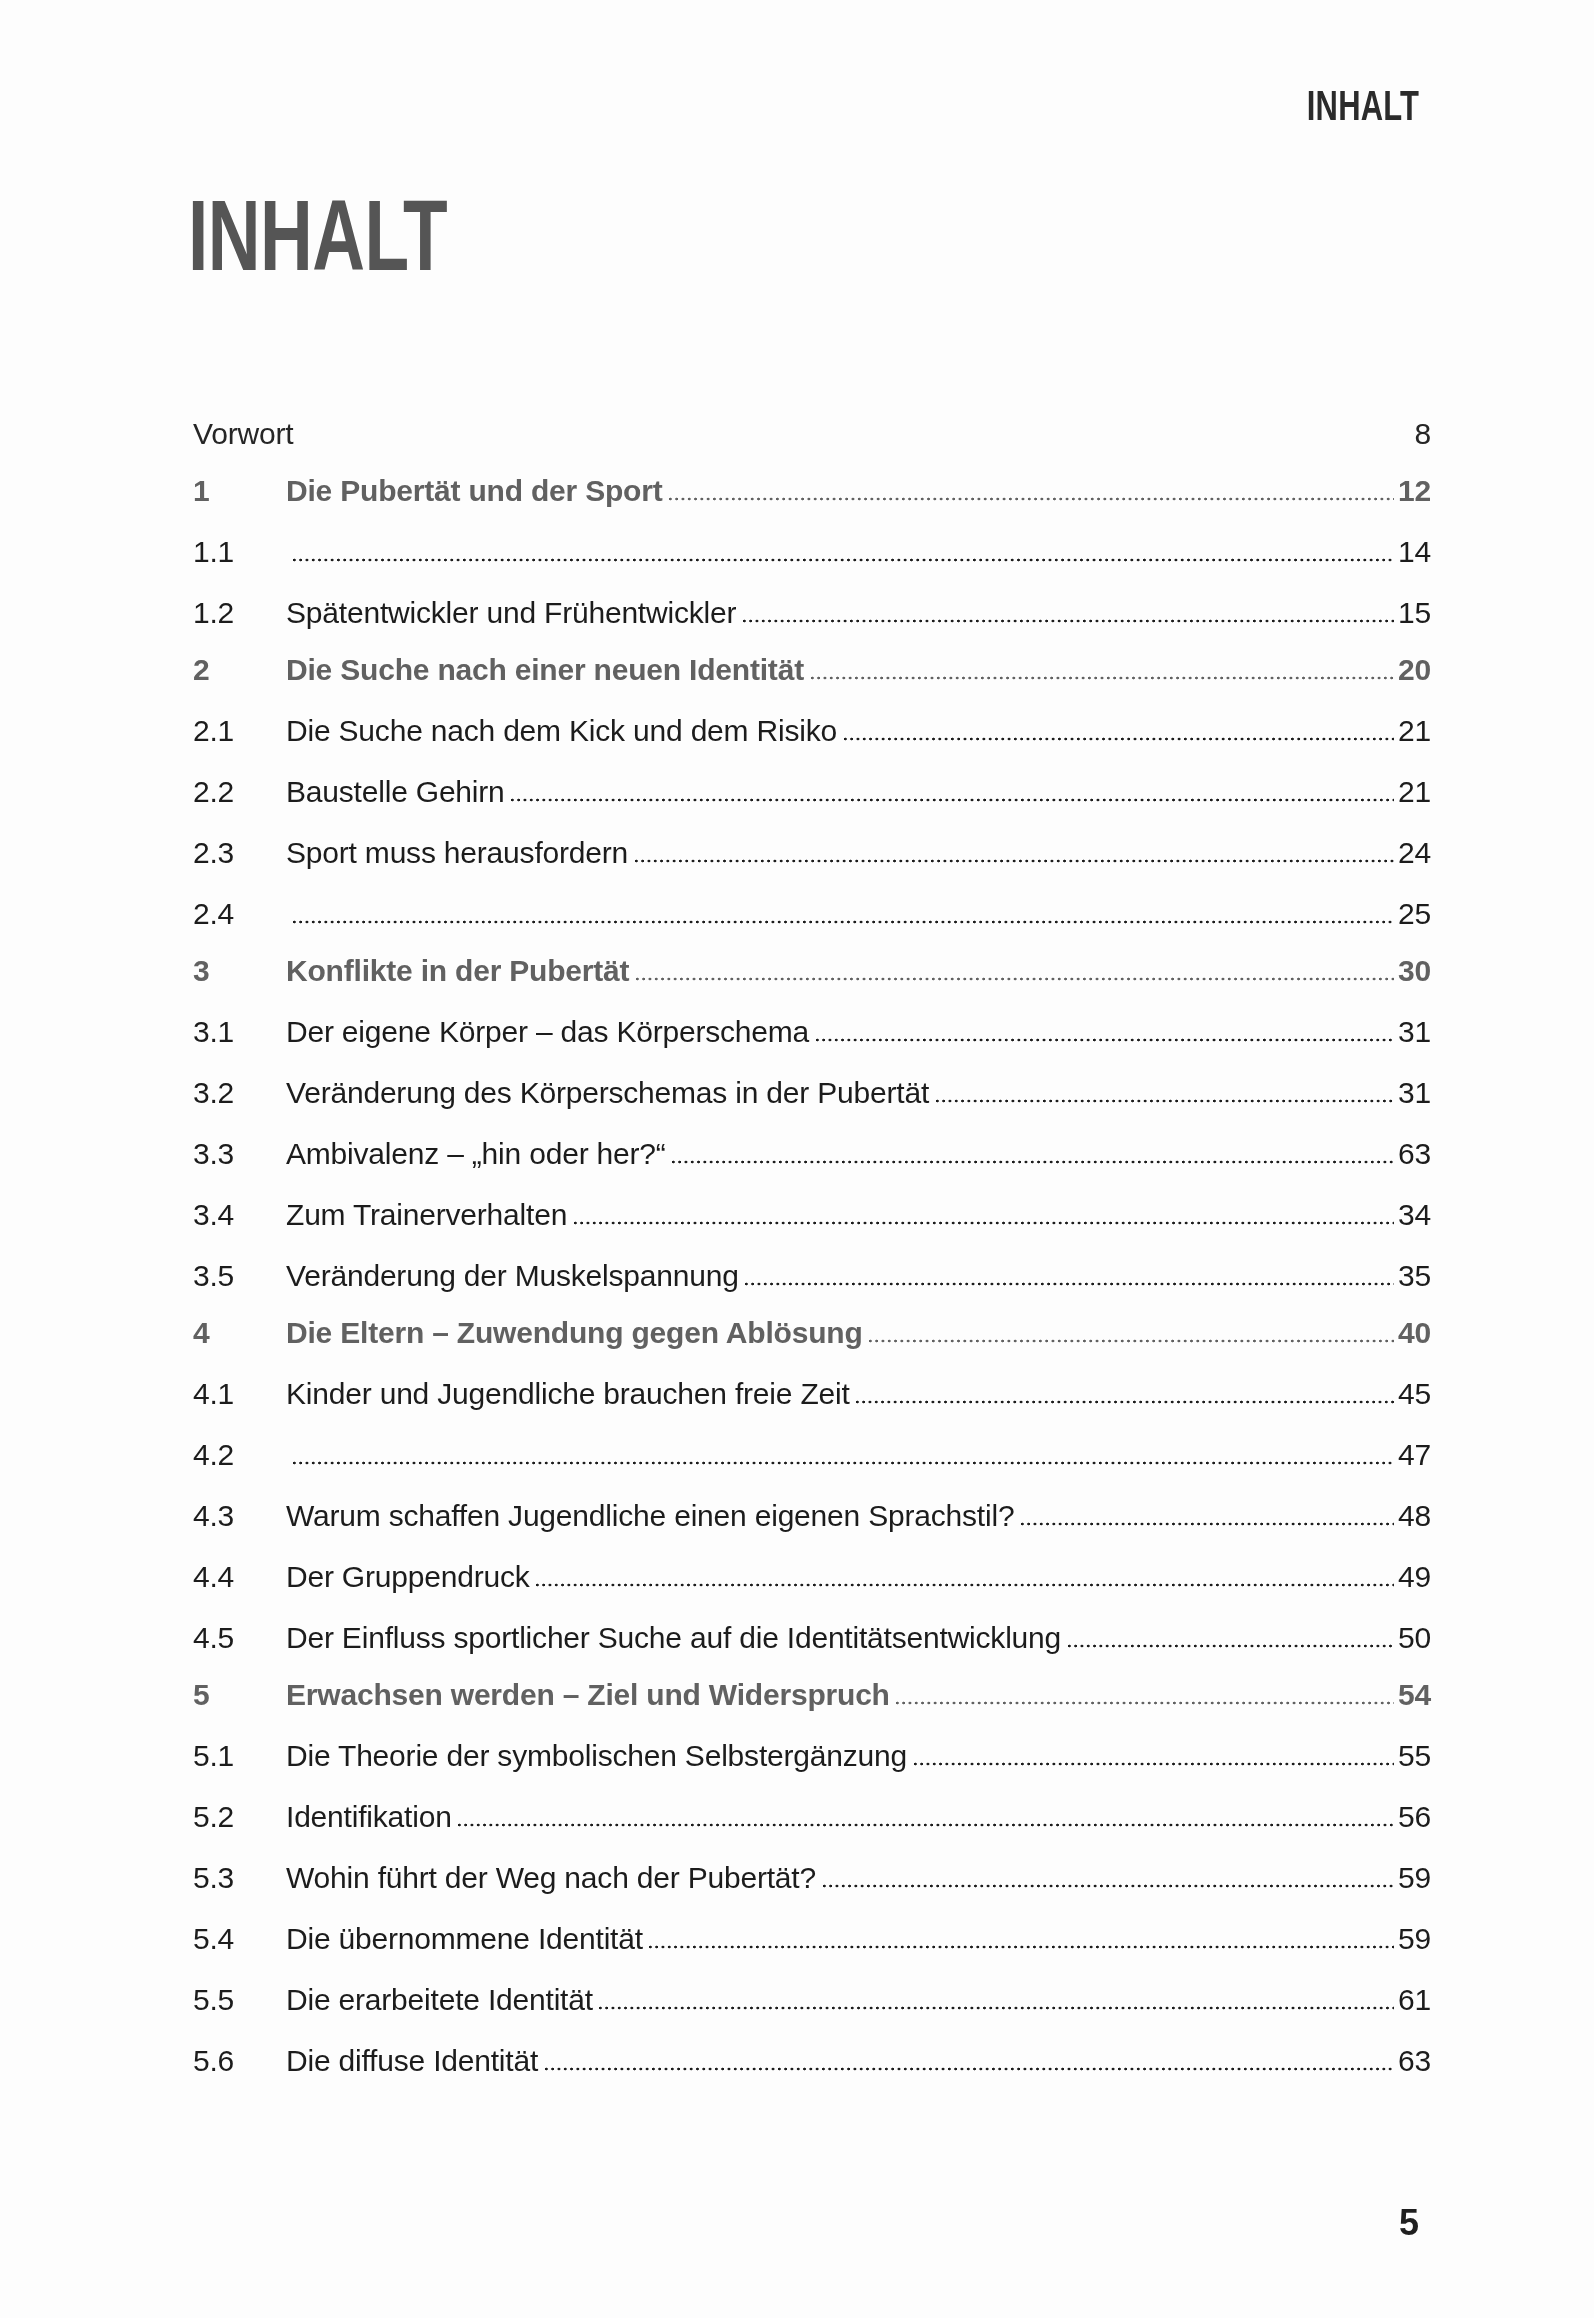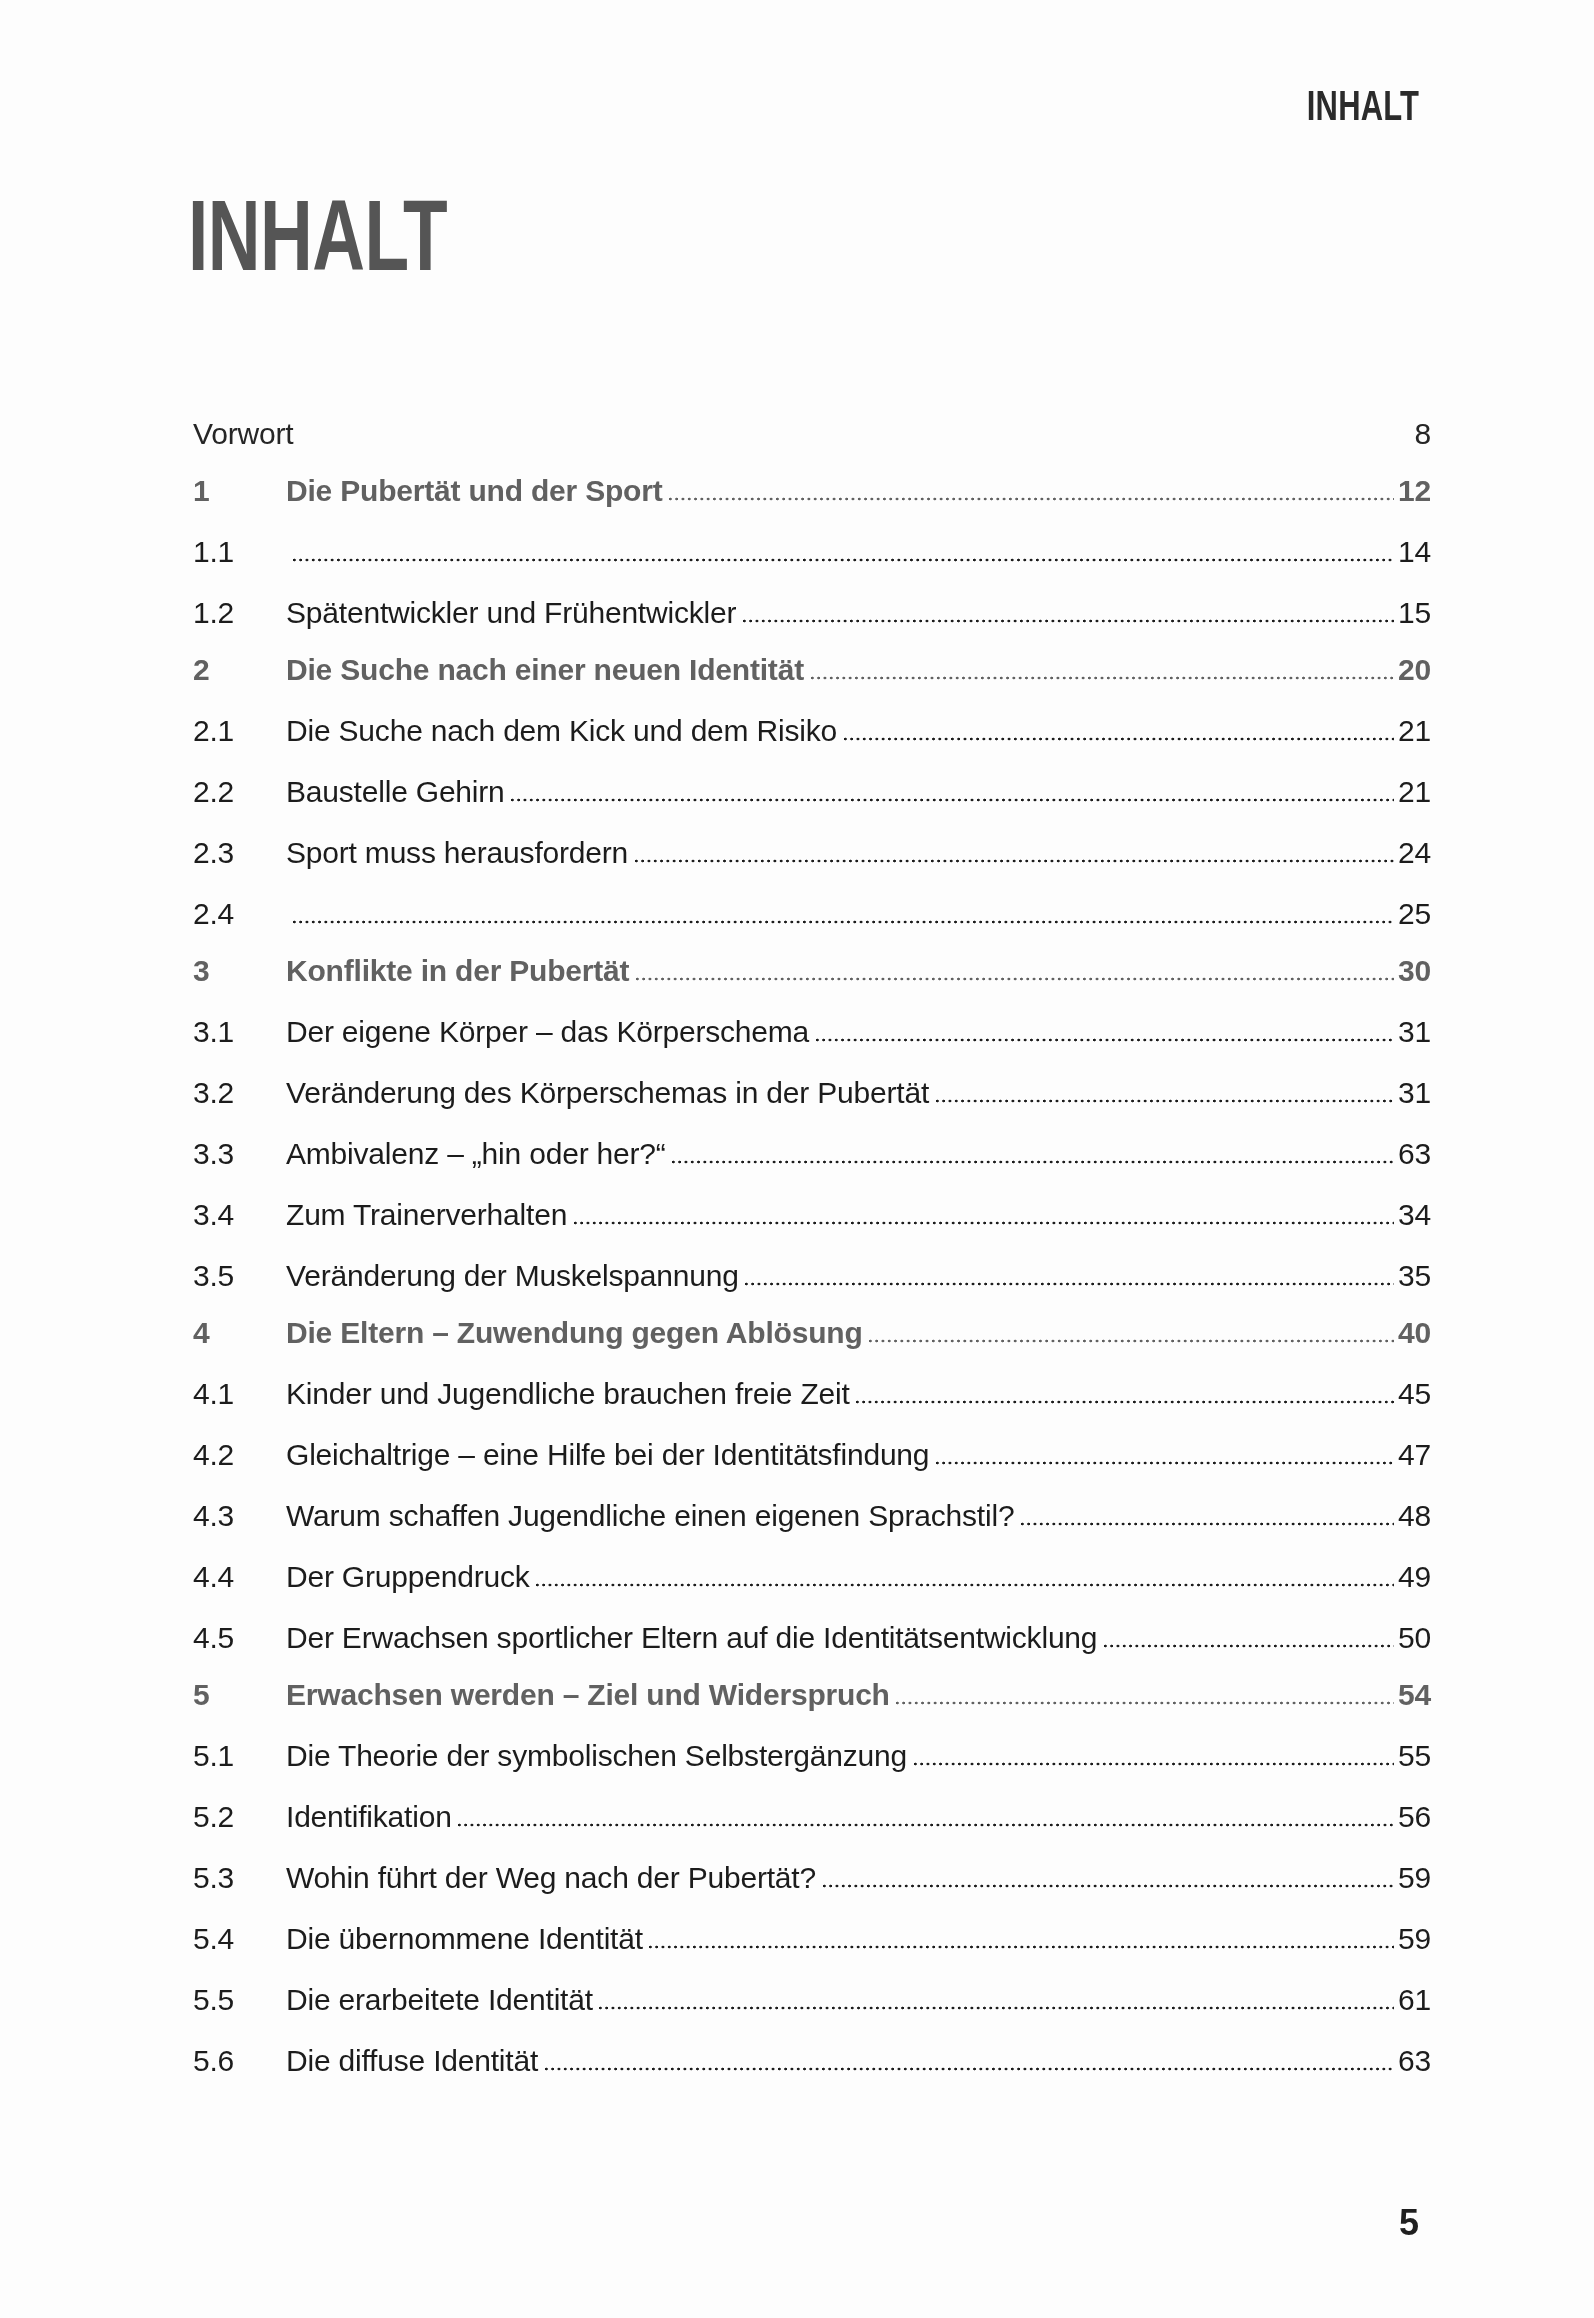--- a/index.html
+++ b/index.html
@@ -192,39 +192,38 @@
         <span class="pg">40</span>
       </div>
       <div class="row entry">
         <span class="num">4.1</span>
         <span class="ttl">Kinder und Jugendliche brauchen freie Zeit</span>
         <span class="leader"></span>
         <span class="pg">45</span>
       </div>
       <div class="row entry">
         <span class="num">4.2</span>
-        <span class="ttl">Gleichaltrige – eine Hilfe bei der Identitätsfindung</span>
         <span class="leader"></span>
         <span class="pg">47</span>
       </div>
       <div class="row entry">
         <span class="num">4.3</span>
         <span class="ttl">Warum schaffen Jugendliche einen eigenen Sprachstil?</span>
         <span class="leader"></span>
         <span class="pg">48</span>
       </div>
       <div class="row entry">
         <span class="num">4.4</span>
         <span class="ttl">Der Gruppendruck</span>
         <span class="leader"></span>
         <span class="pg">49</span>
       </div>
       <div class="row entry">
         <span class="num">4.5</span>
-        <span class="ttl">Der Erwachsen sportlicher Eltern auf die Identitätsentwicklung</span>
+        <span class="ttl">Der Einfluss sportlicher Suche auf die Identitätsentwicklung</span>
         <span class="leader"></span>
         <span class="pg">50</span>
       </div>
       <div class="row chapter">
         <span class="num">5</span>
         <span class="ttl">Erwachsen werden – Ziel und Widerspruch</span>
         <span class="leader"></span>
         <span class="pg">54</span>
       </div>
       <div class="row entry">

